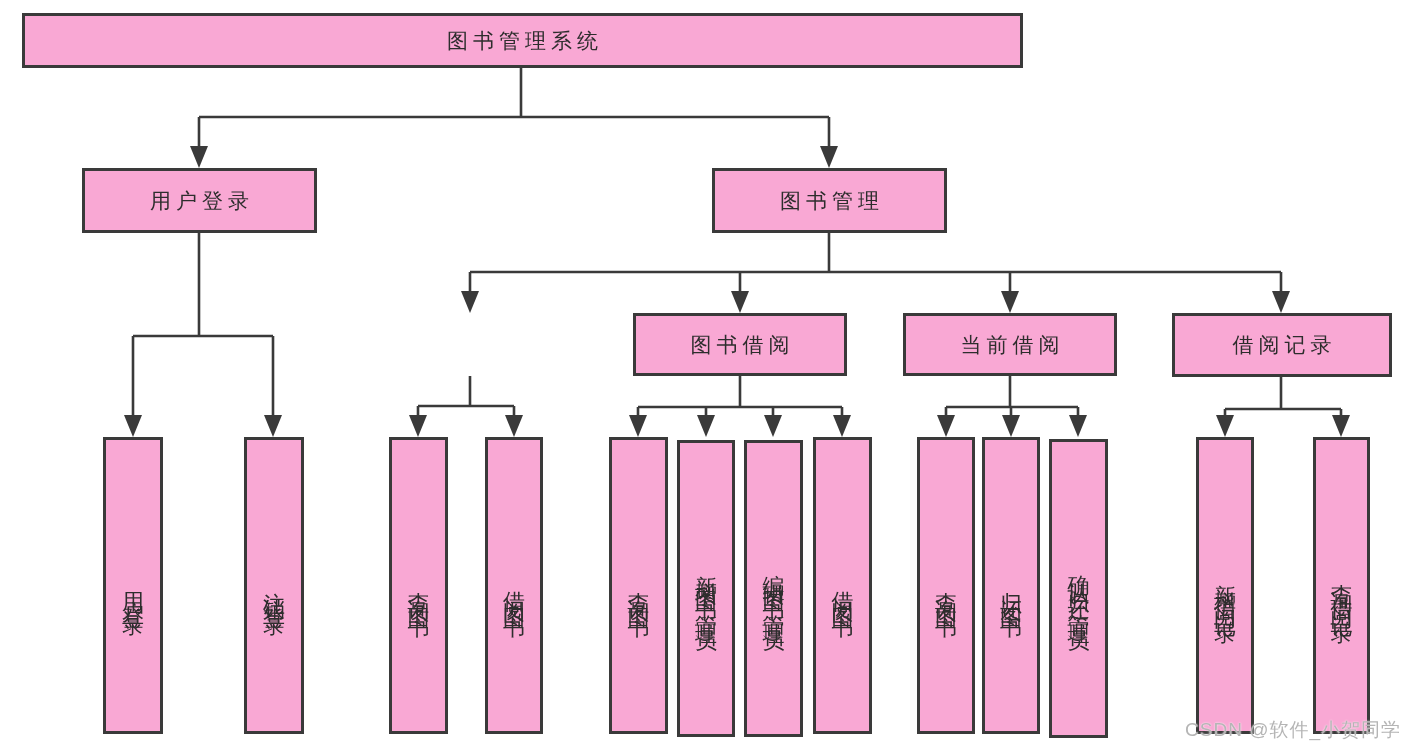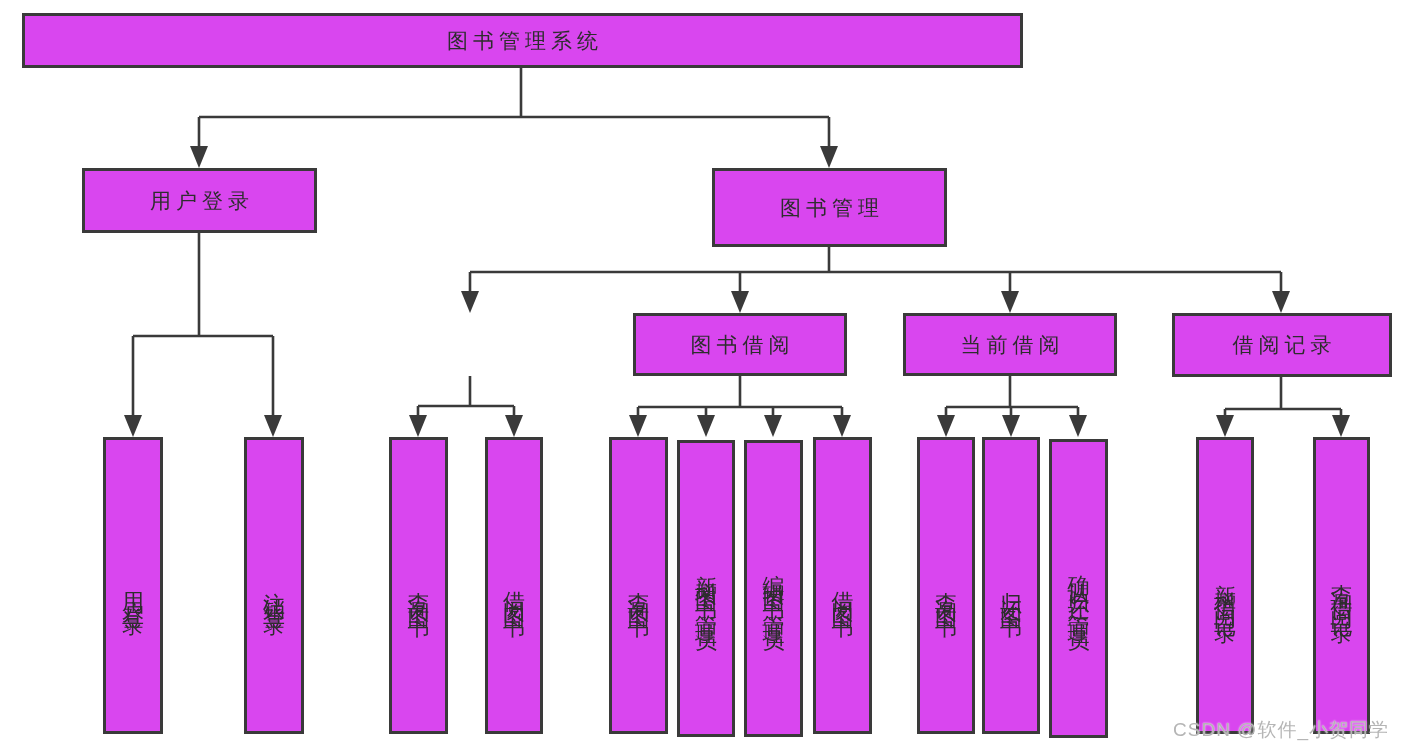--- a/index.html
+++ b/index.html
@@ -26,21 +26,21 @@
     stroke: var(--line, #3a3a3a);
     stroke-width: 2.6;
   }
   svg.wires path.arrow {
     fill: var(--line, #3a3a3a);
     stroke: none;
   }
   .box {
     position: absolute;
     box-sizing: border-box;
-    background: #d946ef;
+    background: #f9a8d4;
     border: 3px solid var(--line, #3a3a3a);
     display: flex;
     align-items: center;
     justify-content: center;
     color: var(--text, #2d2d2d);
   }
   .box.h span {
     font-size: 21px;
     letter-spacing: 5px;
     white-space: nowrap;
@@ -49,21 +49,21 @@
   .box.leaf span {
     writing-mode: vertical-rl;
     text-orientation: mixed;
     font-size: 22px;
     line-height: 1;
     letter-spacing: 8px;
     transform: translateY(4px); 
   }
   .watermark {
     position: absolute;
-    right: 16px;
+    right: 4px;
     bottom: 4px;
     font-size: 19px;
     letter-spacing: 1px;
     color: var(--watermark, #b5b5b5);
     text-shadow: 0 0 2px #ffffff;
     white-space: nowrap;
   }
 </style>
 </head>
 <body>
@@ -106,21 +106,21 @@
     <path class="arrow" d="M1332 415 h18 l-9 22 z"></path>
   </svg>
 
   <div class="box h" style="left:22px; top:13px; width:1001px; height:55px;">
     <span>图书管理系统</span>
   </div>
 
   <div class="box h" style="left:82px; top:168px; width:235px; height:65px;">
     <span>用户登录</span>
   </div>
-  <div class="box h" style="left:712px; top:168px; width:235px; height:79px;">
+  <div class="box h" style="left:712px; top:168px; width:235px; height:65px;">
     <span>图书管理</span>
   </div>
 
   <div class="box h" style="left:903px; top:313px; width:214px; height:63px;">
     <span>当前借阅</span>
   </div>
   <div class="box h" style="left:633px; top:313px; width:214px; height:63px;">
     <span>图书借阅</span>
   </div>
   <div class="box h" style="left:1172px; top:313px; width:220px; height:64px;">

